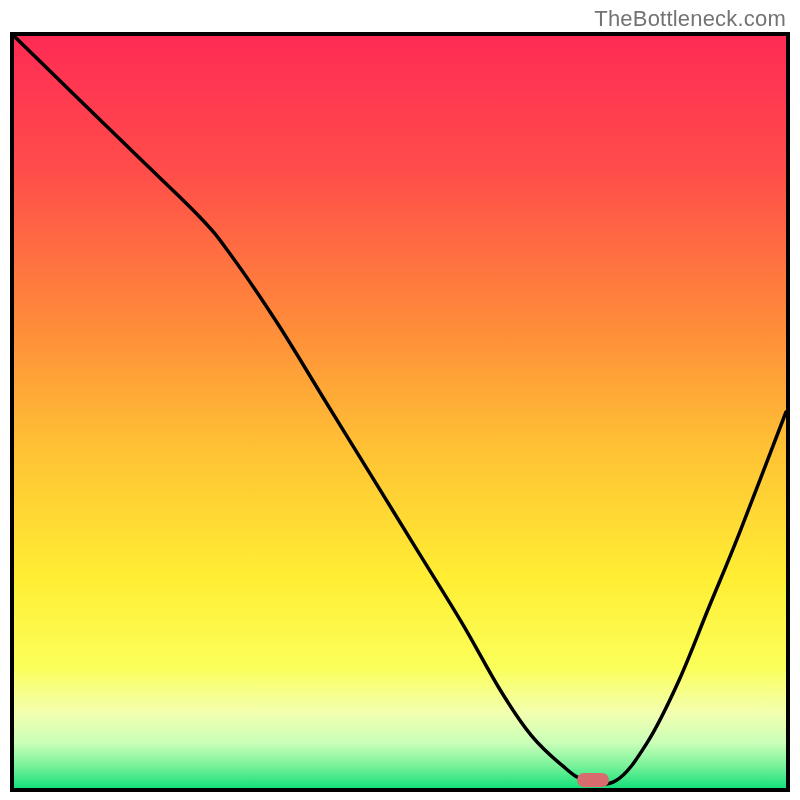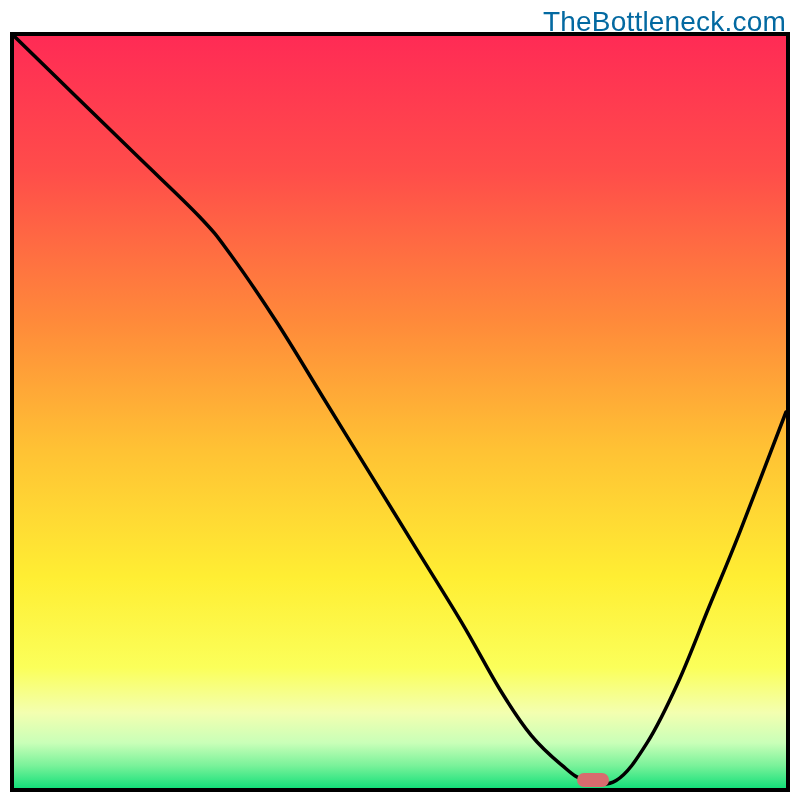--- a/index.html
+++ b/index.html
@@ -30,22 +30,22 @@
   }
   .curve {
     position: absolute;
     left: 0;
     top: 0;
   }
   .watermark {
     position: absolute;
     top: 6px;
     right: 14px;
-    font-size: 28px;
-    color: #0369a1;
+    font-size: 22px;
+    color: #737373;
     font-weight: 500;
     letter-spacing: 0.2px;
   }
   .marker {
     position: absolute;
     width: 32px;
     height: 14px;
     border-radius: 8px;
     background: #d86b6e;
   }

